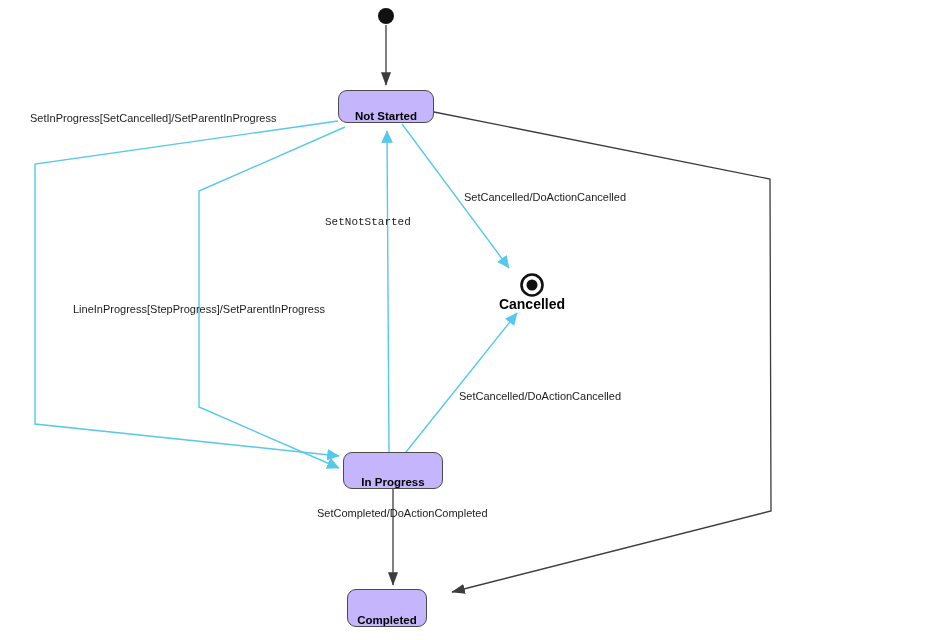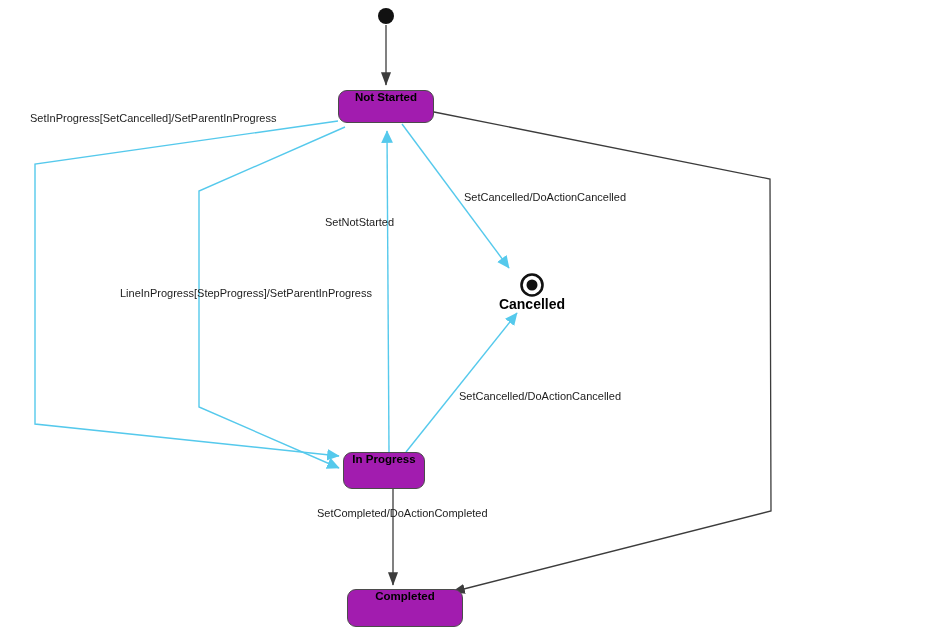--- a/index.html
+++ b/index.html
@@ -1,20 +1,20 @@
 <!DOCTYPE html>
 <html><head>
 <meta charset="utf-8">
 <style>
   html,body{margin:0;padding:0;background:#ffffff;}
   #stage{position:relative;width:951px;height:640px;background:#ffffff;overflow:hidden;
          font-family:"Liberation Sans",sans-serif;}
   #wires{position:absolute;left:0;top:0;width:951px;height:640px;}
-  .state{position:absolute;box-sizing:border-box;background:#a21caf;border:1.5px solid #4b4b4b;
-         border-radius:9px;display:flex;align-items:flex-start;justify-content:center;
+  .state{position:absolute;box-sizing:border-box;background:#c4b5fd;border:1.5px solid #4b4b4b;
+         border-radius:9px;display:flex;align-items:flex-end;justify-content:center;
          font-weight:bold;font-size:11.5px;color:#000;}
   .tlabel{position:absolute;font-size:11px;color:#1c1c1c;white-space:nowrap;line-height:13px;}
   .flabel{position:absolute;font-size:14px;font-weight:bold;color:#000;white-space:nowrap;
           text-align:center;}
 </style>
 </head>
 <body>
 
 <div id="stage">
 
@@ -47,35 +47,35 @@
     <circle cx="386" cy="16" r="8" fill="#111111"></circle>
 
     <circle cx="532" cy="285" r="10.5" fill="#ffffff" stroke="#111111" stroke-width="2.6"></circle>
     <circle cx="532" cy="285" r="5.5" fill="#111111"></circle>
   </svg>
 
   <div class="state" style="left:338px;top:90px;width:96px;height:33px;">
     <span>Not Started</span>
   </div>
 
-  <div class="state" style="left:343px;top:452px;width:82px;height:37px;">
+  <div class="state" style="left:343px;top:452px;width:100px;height:37px;">
     <span>In Progress</span>
   </div>
 
-  <div class="state" style="left:347px;top:589px;width:116px;height:38px;">
+  <div class="state" style="left:347px;top:589px;width:80px;height:38px;">
     <span>Completed</span>
   </div>
 
   <div class="flabel" style="left:487px;top:296px;width:90px;">Cancelled</div>
 
   <div class="tlabel" style="left:30px;top:112px;">SetInProgress[SetCancelled]/SetParentInProgress</div>
 
-  <div class="tlabel" style="left:73px;top:287px;margin-left:47px;">LineInProgress[StepProgress]/SetParentInProgress</div>
+  <div class="tlabel" style="left:73px;top:303px;">LineInProgress[StepProgress]/SetParentInProgress</div>
 
-  <div class="tlabel" style="left:325px;top:216px;">SetNotStarted</div>
+  <div class="tlabel" style="left:325px;top:216px;font-family:Liberation Mono, monospace;">SetNotStarted</div>
 
   <div class="tlabel" style="left:464px;top:191px;">SetCancelled/DoActionCancelled</div>
 
   <div class="tlabel" style="left:459px;top:390px;">SetCancelled/DoActionCancelled</div>
 
   <div class="tlabel" style="left:317px;top:507px;">SetCompleted/DoActionCompleted</div>
 
 
 </div>
 

